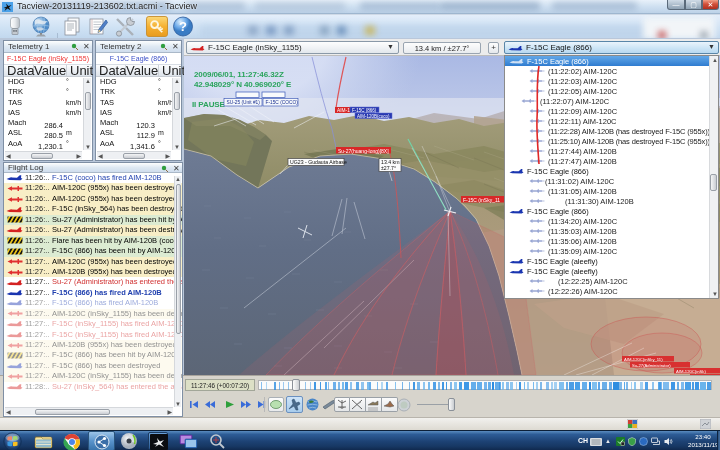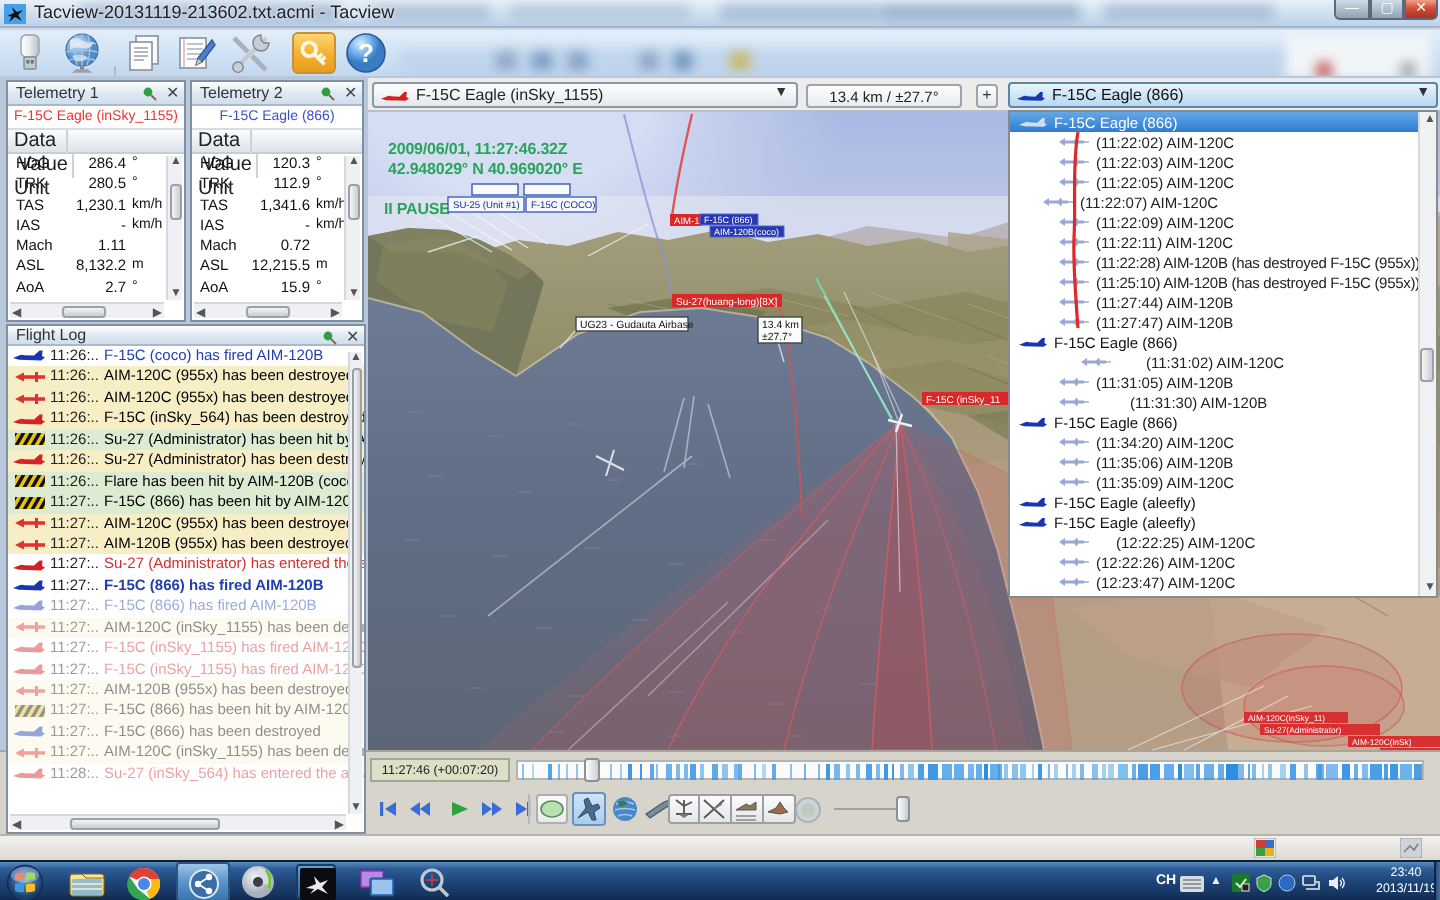--- a/index.html
+++ b/index.html
@@ -21,25 +21,25 @@
 
 #mainbg{left:0;top:38px;width:720px;height:392px;background:#b9c7da;}
 #botstrip{left:0;top:375px;width:720px;height:55px;background:#d7d4cc;border-top:1px solid #a8a49c;}
 
 .panel{position:absolute;border:1px solid #7f8fa4;background:#fff;}
 .phead{height:12px;background:linear-gradient(#fdfefe,#dfe9f3 50%,#cfdded);border-bottom:1px solid #aab8c8;position:relative;}
 .phead span{position:absolute;left:4px;top:1px;font-size:8px;color:#333;}
 .pin{position:absolute;top:2px;width:8px;height:8px;}
 .px{position:absolute;top:1px;font-size:8px;color:#444;}
 .ttitle{height:12px;text-align:center;font-size:7px;line-height:12px;border-bottom:1px solid #d8dde4;white-space:nowrap;overflow:hidden;}
-.thead{height:12px;display:flex;font-size:10px;color:#222;white-space:nowrap;background:linear-gradient(#fcfdfe,#e9edf2 60%,#dde3ea);border-bottom:1px solid #c8cdd4;flex-direction:column;}
+.thead{height:12px;display:flex;font-size:13px;color:#222;white-space:nowrap;background:linear-gradient(#fcfdfe,#e9edf2 60%,#dde3ea);border-bottom:1px solid #c8cdd4;}
 .thead div{border-right:1px solid #cdd2d8;padding-left:3px;line-height:12px;}
 .trow{display:flex;font-size:7.5px;color:#111;height:10.3px;line-height:10.3px;white-space:nowrap;}
 .c1{width:27px;padding-left:4px;}
-.c2{width:32px;text-align:right;}
+.c2{width:32px;text-align:right;margin-top:44px;}
 .c3{width:20px;padding-left:3px;font-size:7px;}
 .vscroll{position:absolute;top:37px;right:1px;width:8px;bottom:10px;background:#eef0f3;border-left:1px solid #d5d8dc;}
 .hscroll{position:absolute;left:1px;right:10px;bottom:1px;height:8px;background:#eef0f3;border-top:1px solid #d5d8dc;}
 .thumbv{position:absolute;left:1px;width:6px;background:linear-gradient(90deg,#f4f5f6,#c9ccd2);border:1px solid #9aa0a8;border-radius:2px;}
 .thumbh{position:absolute;top:1px;height:6px;background:linear-gradient(#f4f5f6,#c9ccd2);border:1px solid #9aa0a8;border-radius:2px;}
 .sarr{position:absolute;font-size:6px;color:#555;}
 
 #flog .lrow{display:flex;height:10.45px;line-height:10.45px;font-size:7.5px;white-space:nowrap;overflow:hidden;}
 #flog .ic{width:21px;flex:none;display:flex;align-items:center;justify-content:center;}
 #flog .tm{width:27px;flex:none;color:#222;}
@@ -794,21 +794,21 @@
             <rect x="13" y="2.5" width="2.5" height="1" fill="#b8c2e0"></rect>
           </svg>
           <span style="white-space:nowrap">(11:27:47) AIM-120B</span>
         </div>
   <div style="display:flex;align-items:center;height:10px;color:#111;font-size:7.5px;padding-left:4px;gap:3px">
           <svg width="15" height="7" viewBox="0 0 17 8" style="flex:none">
             <path d="M0.5 5 L3.5 3.8 Q5 3 6.2 3.6 L11 3.8 L13.8 1.2 L15.3 1.2 L15 4 L16.5 4.8 L14.5 6.2 L3.5 5.9 Z" fill="#1a35b0"></path>
           </svg>
           <span style="white-space:nowrap">F-15C Eagle (866)</span>
         </div>
-  <div style="display:flex;align-items:center;height:10px;color:#222;font-size:7.5px;padding-left:35px;gap:17px">
+  <div style="display:flex;align-items:center;height:10px;color:#222;font-size:7.5px;padding-left:24px;gap:0">
           <svg width="16" height="6" viewBox="0 0 16 6" style="flex:none">
             <path d="M0.5 3 L3.5 1 L3.5 2.2 L8 2.2 L9.5 0.8 L10 2.2 L13 2.2 L13 3.8 L10 3.8 L9.5 5.2 L8 3.8 L3.5 3.8 L3.5 5 Z" fill="#9aa8d4"></path>
             <rect x="13" y="2.5" width="2.5" height="1" fill="#b8c2e0"></rect>
           </svg>
           <span style="white-space:nowrap">(11:31:02) AIM-120C</span>
         </div>
   <div style="display:flex;align-items:center;height:10px;color:#222;font-size:7.5px;padding-left:24px;gap:3px">
           <svg width="16" height="6" viewBox="0 0 16 6" style="flex:none">
             <path d="M0.5 3 L3.5 1 L3.5 2.2 L8 2.2 L9.5 0.8 L10 2.2 L13 2.2 L13 3.8 L10 3.8 L9.5 5.2 L8 3.8 L3.5 3.8 L3.5 5 Z" fill="#9aa8d4"></path>
             <rect x="13" y="2.5" width="2.5" height="1" fill="#b8c2e0"></rect>
@@ -827,20 +827,27 @@
             <path d="M0.5 5 L3.5 3.8 Q5 3 6.2 3.6 L11 3.8 L13.8 1.2 L15.3 1.2 L15 4 L16.5 4.8 L14.5 6.2 L3.5 5.9 Z" fill="#1a35b0"></path>
           </svg>
           <span style="white-space:nowrap">F-15C Eagle (866)</span>
         </div>
   <div style="display:flex;align-items:center;height:10px;color:#222;font-size:7.5px;padding-left:24px;gap:3px">
           <svg width="16" height="6" viewBox="0 0 16 6" style="flex:none">
             <path d="M0.5 3 L3.5 1 L3.5 2.2 L8 2.2 L9.5 0.8 L10 2.2 L13 2.2 L13 3.8 L10 3.8 L9.5 5.2 L8 3.8 L3.5 3.8 L3.5 5 Z" fill="#9aa8d4"></path>
             <rect x="13" y="2.5" width="2.5" height="1" fill="#b8c2e0"></rect>
           </svg>
           <span style="white-space:nowrap">(11:34:20) AIM-120C</span>
+        </div>
+  <div style="display:flex;align-items:center;height:10px;color:#222;font-size:7.5px;padding-left:24px;gap:3px">
+          <svg width="16" height="6" viewBox="0 0 16 6" style="flex:none">
+            <path d="M0.5 3 L3.5 1 L3.5 2.2 L8 2.2 L9.5 0.8 L10 2.2 L13 2.2 L13 3.8 L10 3.8 L9.5 5.2 L8 3.8 L3.5 3.8 L3.5 5 Z" fill="#9aa8d4"></path>
+            <rect x="13" y="2.5" width="2.5" height="1" fill="#b8c2e0"></rect>
+          </svg>
+          <span style="white-space:nowrap">(11:35:03) AIM-120B</span>
         </div>
   <div style="display:flex;align-items:center;height:10px;color:#222;font-size:7.5px;padding-left:24px;gap:3px">
           <svg width="16" height="6" viewBox="0 0 16 6" style="flex:none">
             <path d="M0.5 3 L3.5 1 L3.5 2.2 L8 2.2 L9.5 0.8 L10 2.2 L13 2.2 L13 3.8 L10 3.8 L9.5 5.2 L8 3.8 L3.5 3.8 L3.5 5 Z" fill="#9aa8d4"></path>
             <rect x="13" y="2.5" width="2.5" height="1" fill="#b8c2e0"></rect>
           </svg>
           <span style="white-space:nowrap">(11:35:06) AIM-120B</span>
         </div>
   <div style="display:flex;align-items:center;height:10px;color:#222;font-size:7.5px;padding-left:24px;gap:3px">
           <svg width="16" height="6" viewBox="0 0 16 6" style="flex:none">

